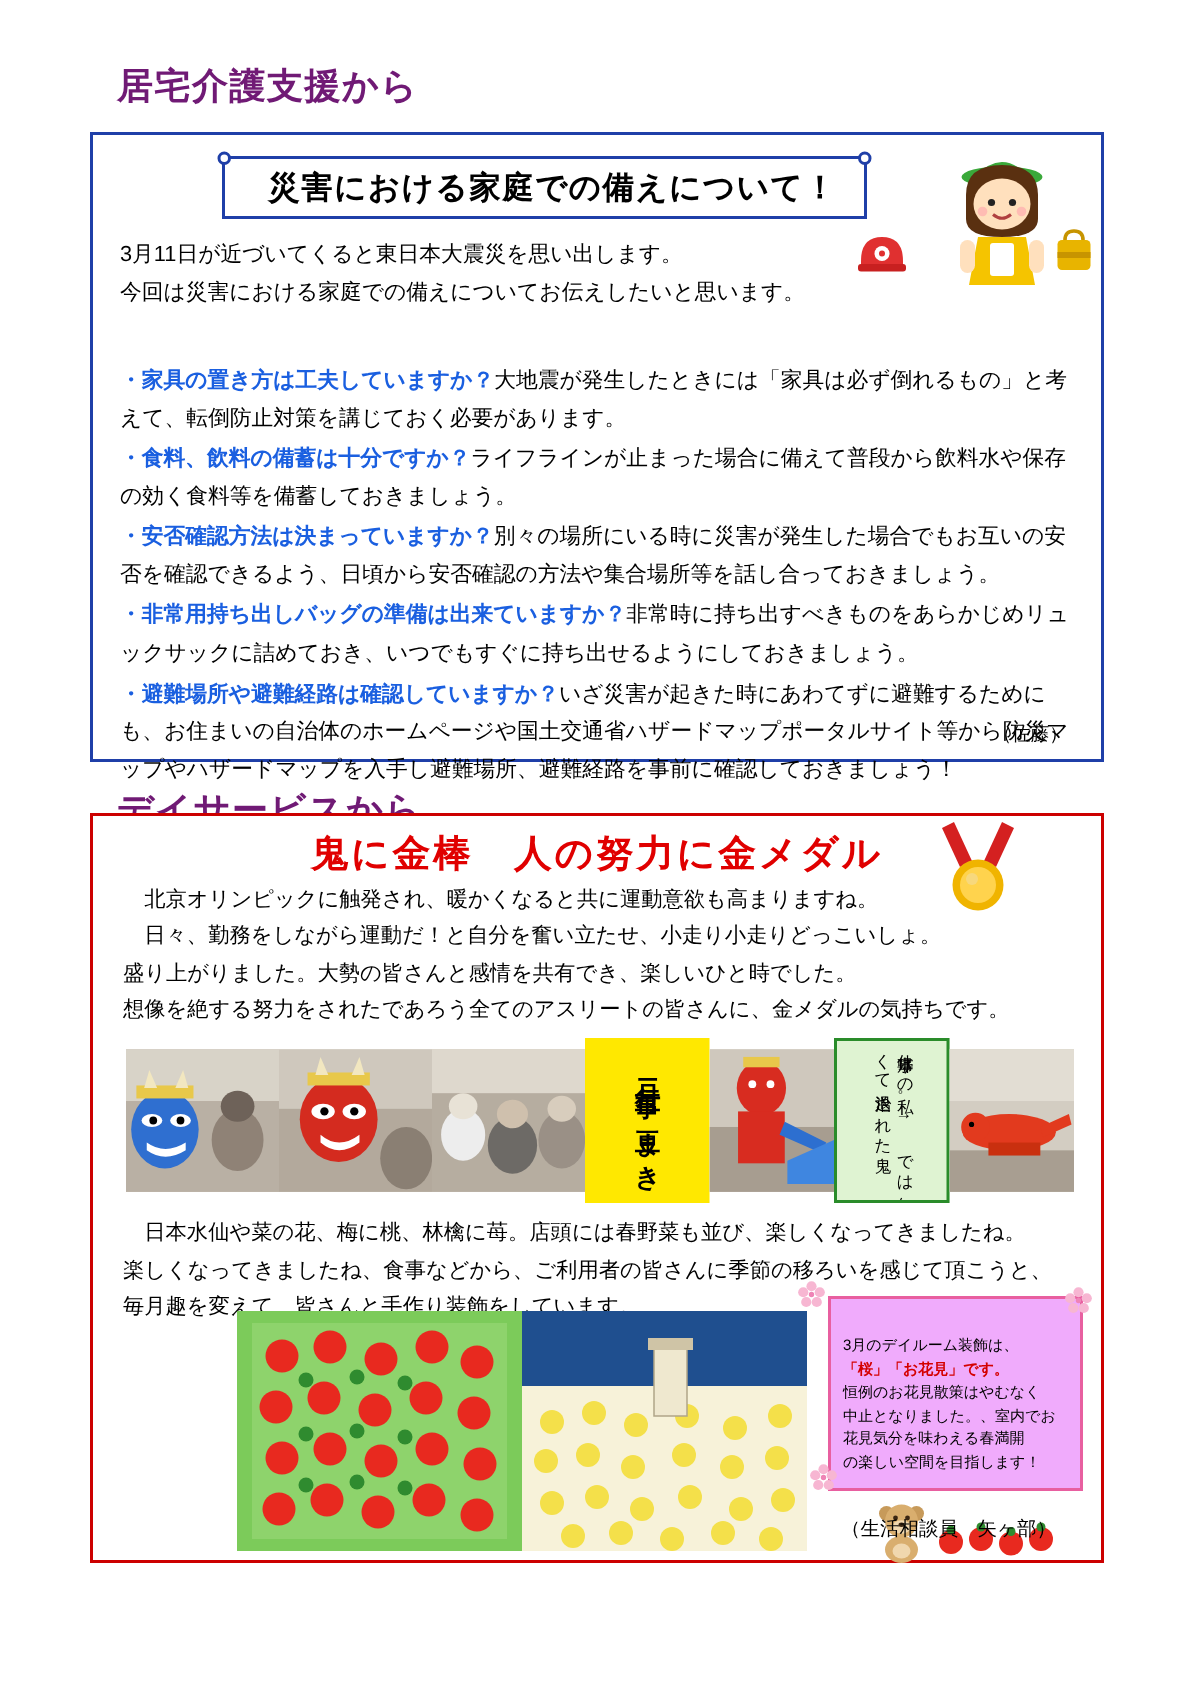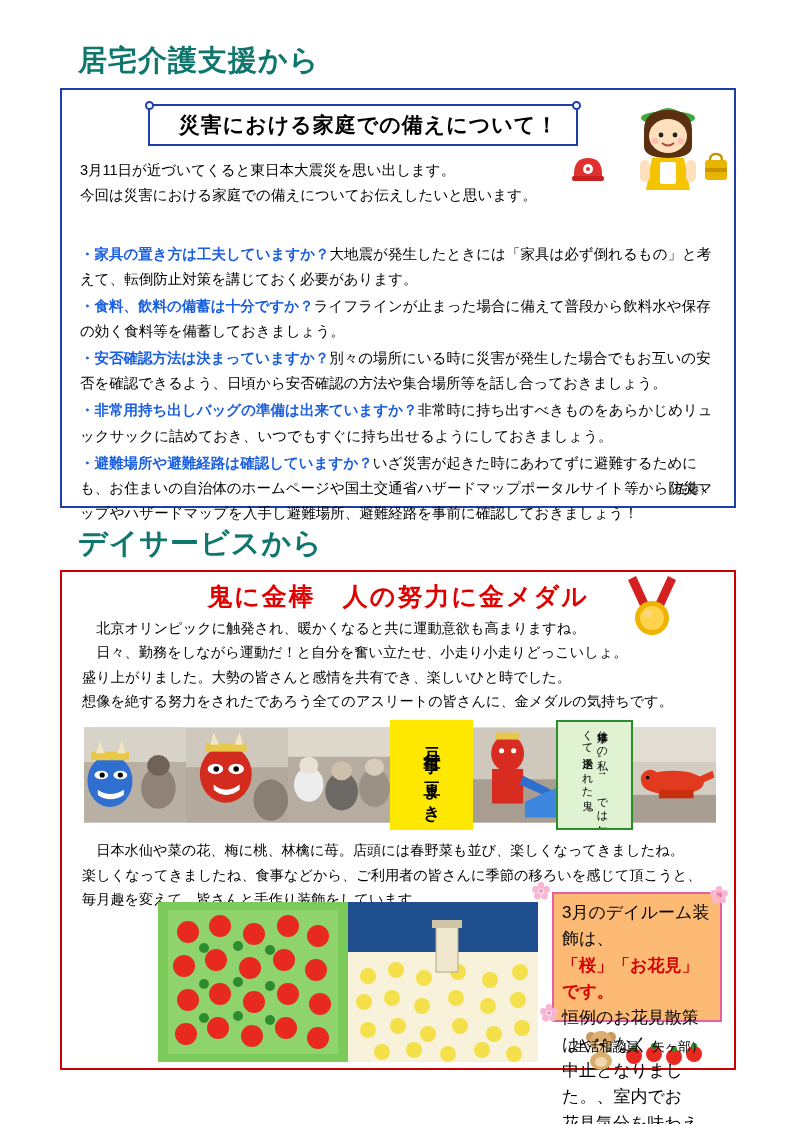--- a/index.html
+++ b/index.html
@@ -17,23 +17,23 @@
   }
   .page {
     position: relative;
     width: 795px;
     height: 1124px;
     box-sizing: border-box;
   }
 
   
   .section-heading {
-    font-size: 29px;
+    font-size: 24px;
     font-weight: bold;
-    color: #0f766e;
+    color: #701a75;
     letter-spacing: 1px;
     padding-left: 78px;
     line-height: 1.1;
     text-align: right;
   }
   #heading-1 { position: absolute; top: 45px; left: 0; }
   #heading-2 { position: absolute; top: 528px; left: 0; }
 
   
   .blue-box {
@@ -127,21 +127,21 @@
     position: absolute;
     right: 4px;
     top: 62px;
     width: 28px;
     height: 30px;
   }
 
   
   .red-box {
     position: absolute;
-    top: 570px;
+    top: 542px;
     left: 60px;
     width: 676px;
     height: 500px;
     border: 2px solid #cc0000;
     box-sizing: border-box;
     background: #fff;
   }
   .red-title {
     position: absolute;
     top: 8px;
@@ -243,25 +243,25 @@
     display: flex;
   }
 
   
   .pink-memo {
     position: absolute;
     top: 320px;
     left: 490px;
     width: 170px;
     height: 130px;
-    background: #fdba74;
+    background: #f0abfc;
     border: 2px solid #e85fa0;
     box-sizing: border-box;
-    padding: 6px 8px;
-    font-size: 17px;
+    padding: 24px 8px;
+    font-size: 10px;
     line-height: 1.55;
     color: #000;
   }
   .pink-memo .hl { color: #d40000; font-weight: bold; }
   .sakura {
     position: absolute;
     width: 18px; height: 18px;
   }
   .teddy {
     position: absolute;

